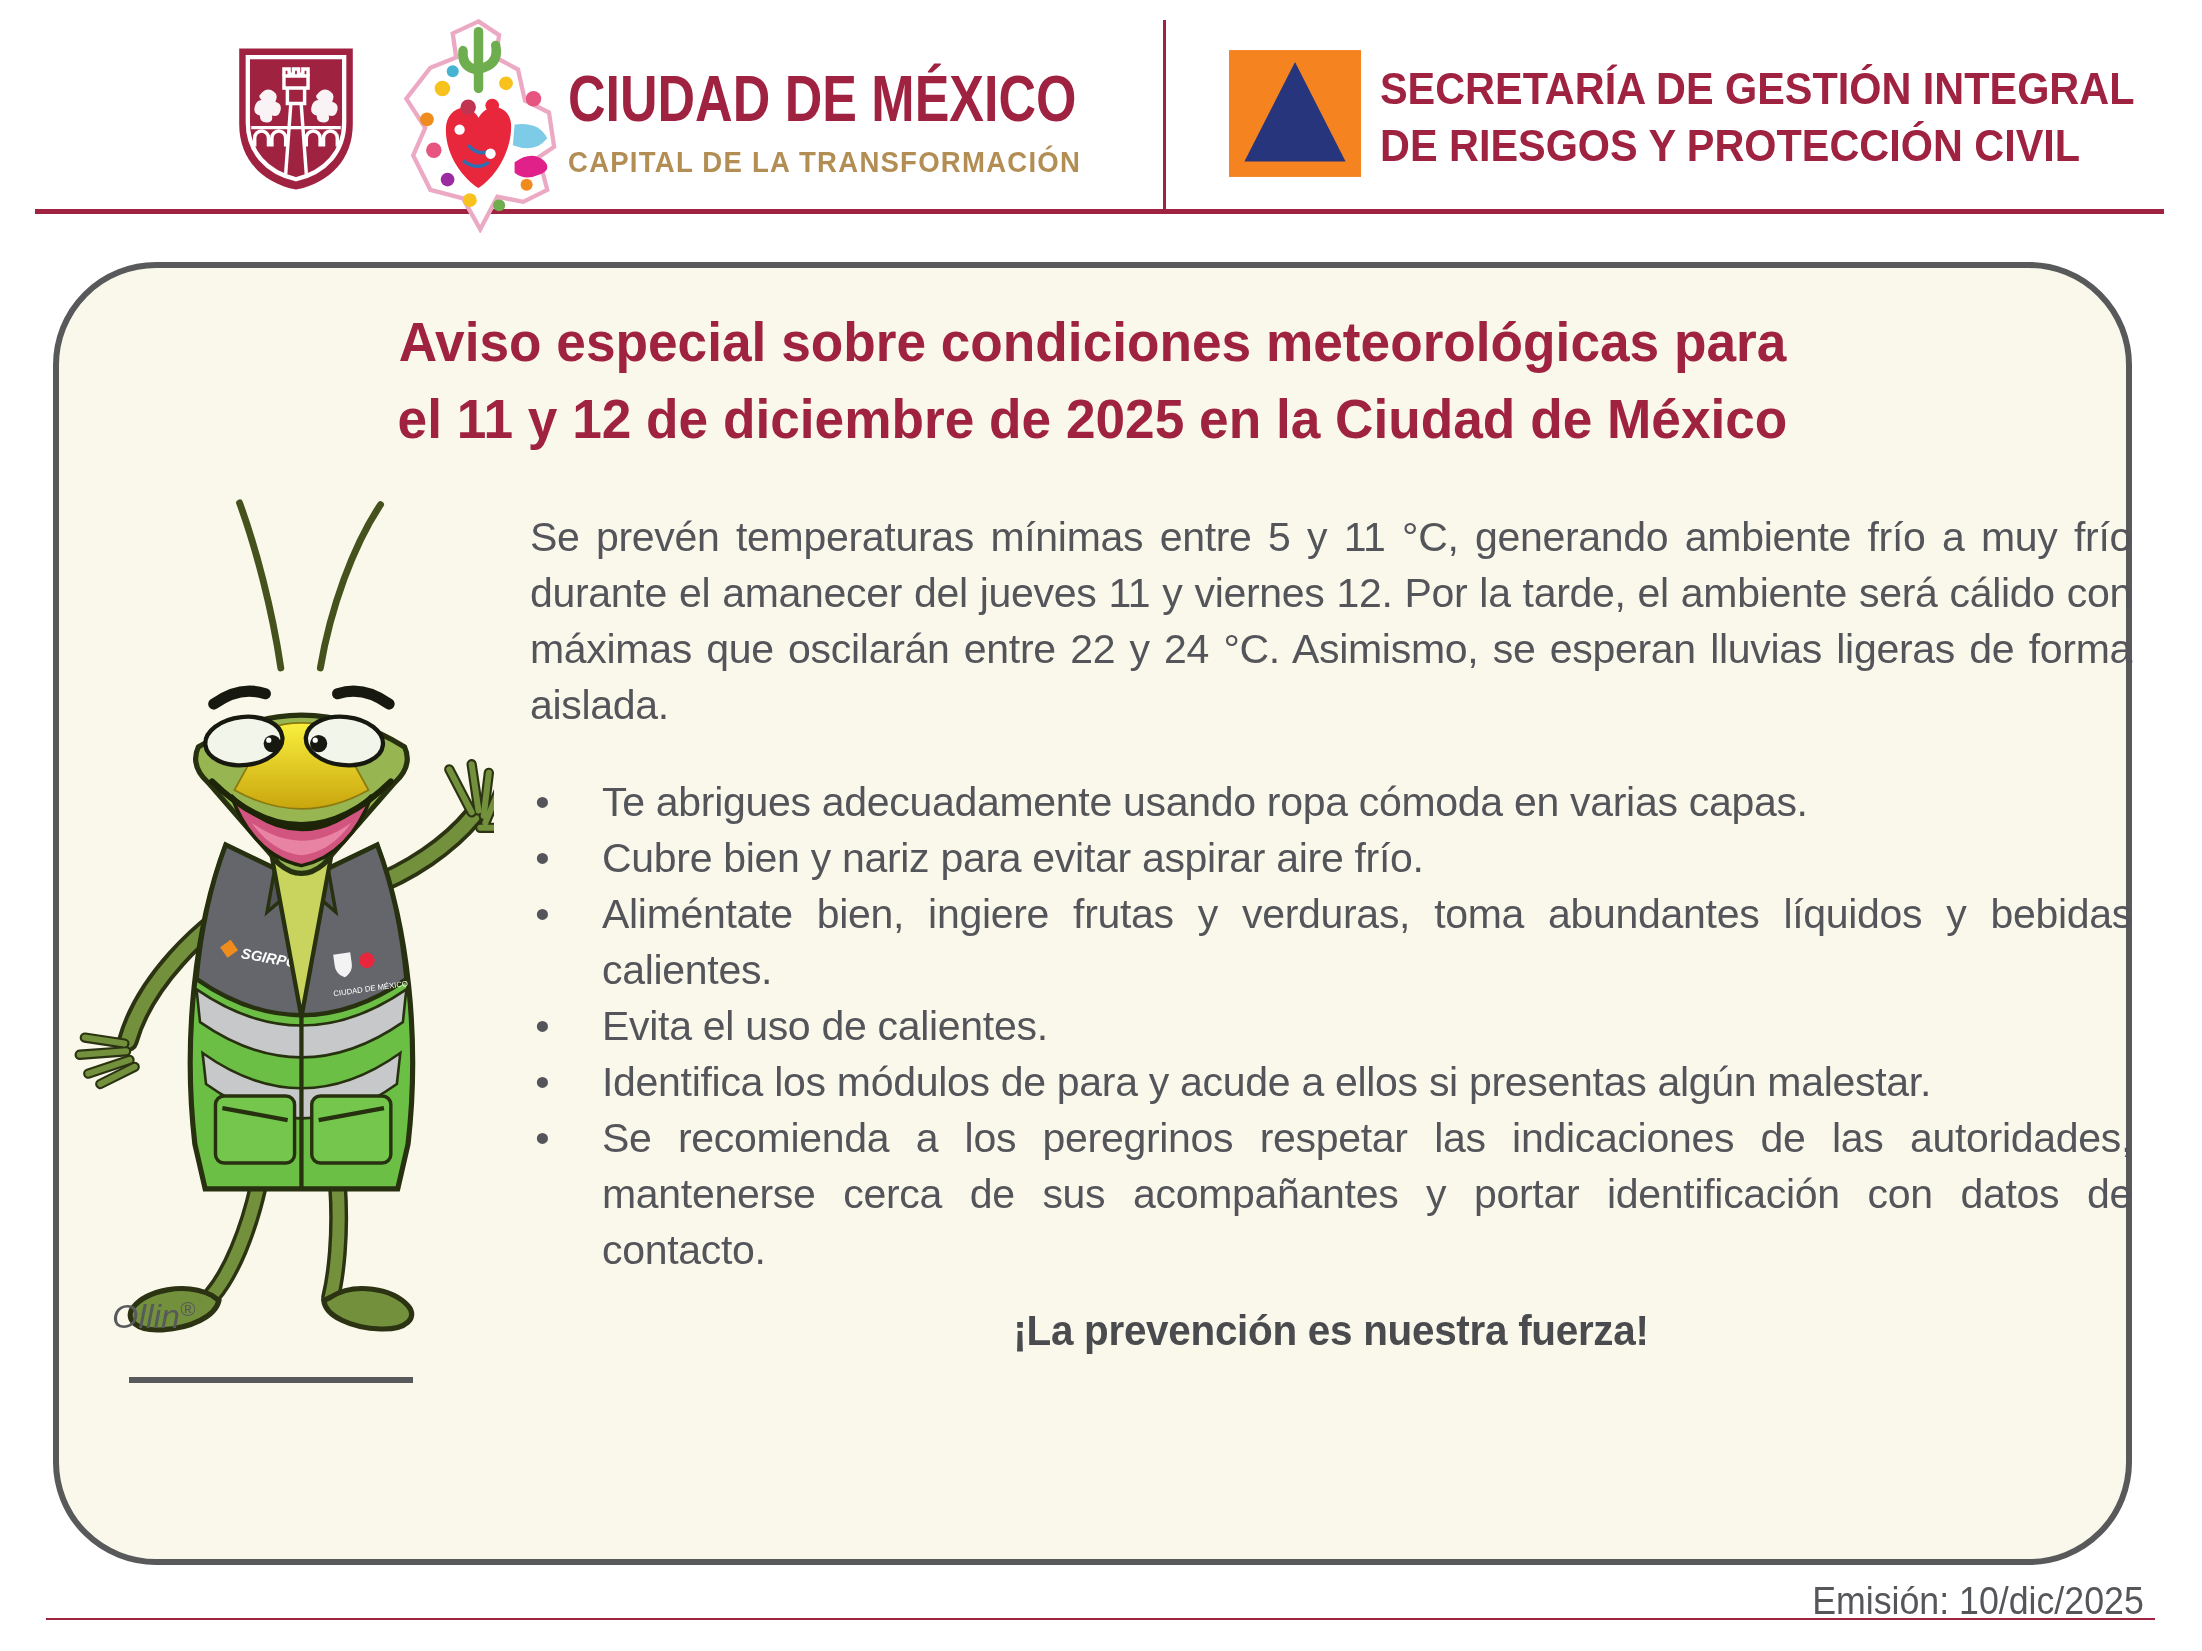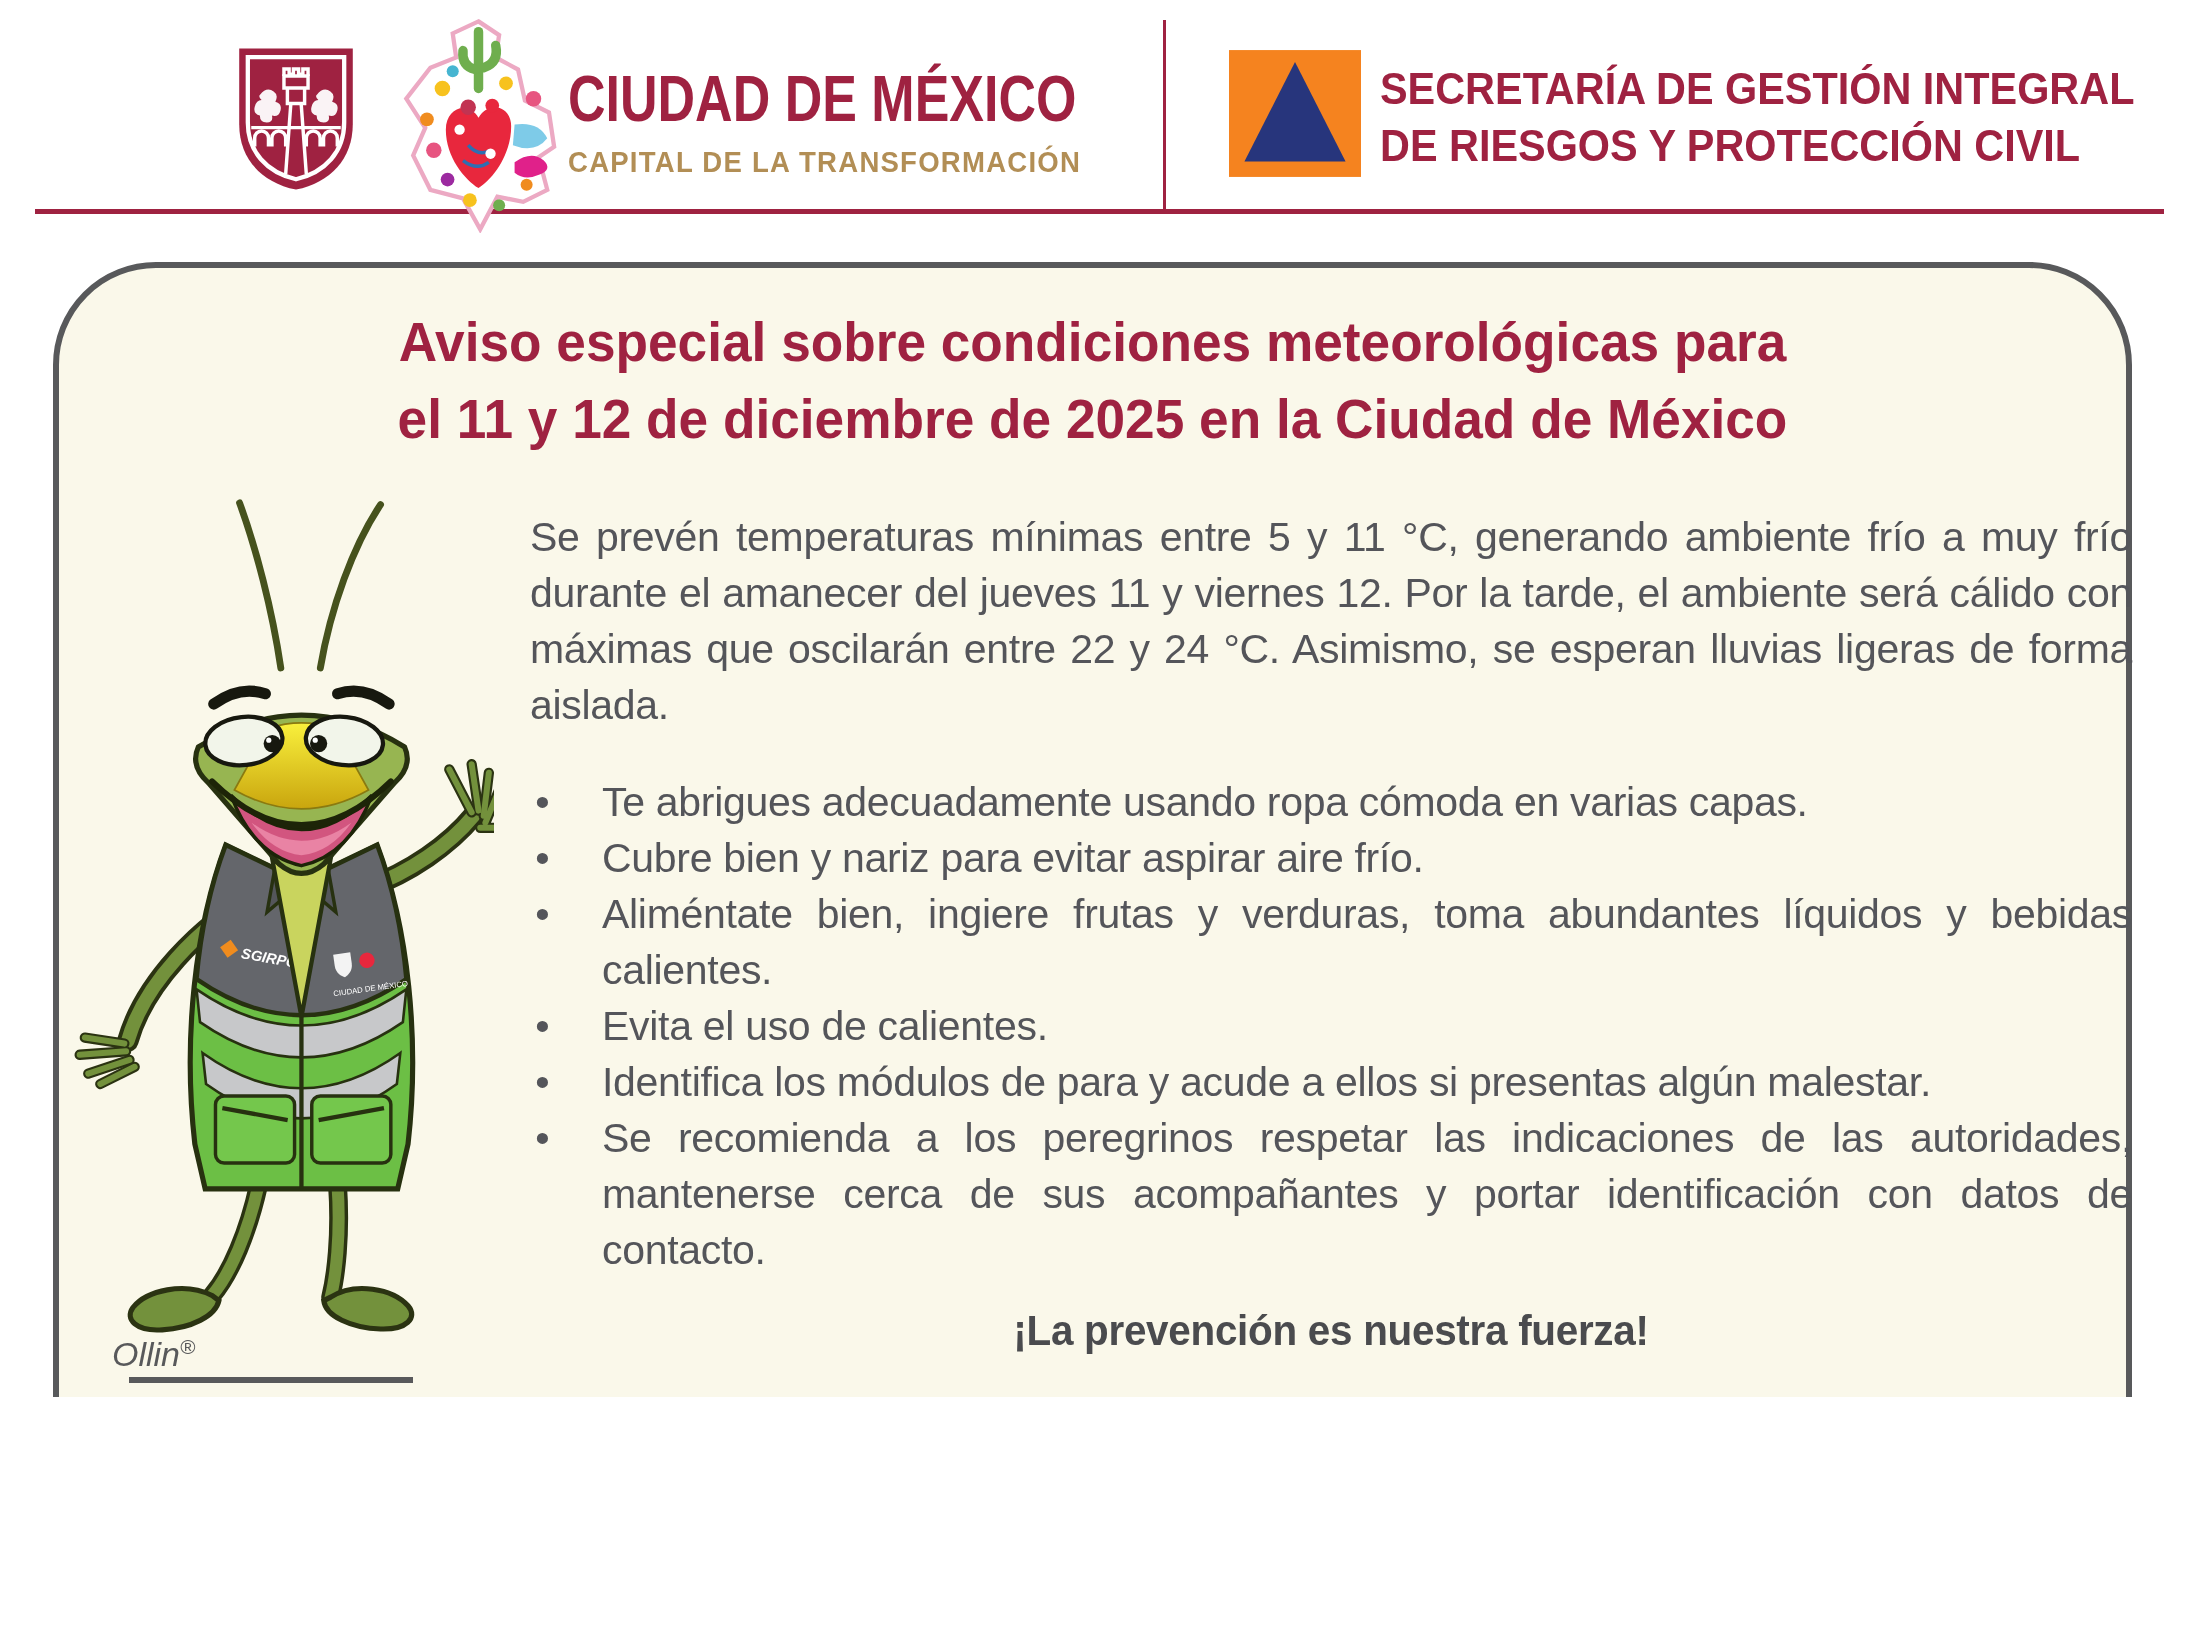--- a/index.html
+++ b/index.html
@@ -1,17 +1,17 @@
 <!DOCTYPE html>
 <html style="font-size:13.8px"><head>
 <meta charset="utf-8">
 <style>
   html,body{margin:0;padding:0;background:#ffffff;}
   #page{
-    position:relative;width:2203px;height:1397px;background:#ffffff;overflow:hidden;
+    position:relative;width:2203px;height:1620px;background:#ffffff;overflow:hidden;
     font-family:"Liberation Sans", sans-serif;
   }
   
   #shield-logo{position:absolute;left:234px;top:45px;}
   #floral-logo{position:absolute;left:396px;top:15.5px;z-index:3;}
   #brand-block{position:absolute;left:568px;top:64px;width:551px;}
   #brand-title{
     color:#9F2241;font-weight:bold;font-size:65px;line-height:69px;white-space:nowrap;
     transform:scaleX(0.80);transform-origin:left center;letter-spacing:0px;
   }
@@ -33,21 +33,21 @@
     background:#FAF8EA;border:6px solid #58595B;border-radius:103px;box-sizing:border-box;z-index:0;
   }
   #card-title{
     position:absolute;left:53px;top:303px;width:2079px;text-align:center;z-index:2;
     color:#9F2241;font-weight:bold;font-size:56px;line-height:77px;
     transform:scaleX(0.95);transform-origin:center top;
   }
   
   #mascot{position:absolute;left:47px;top:480px;z-index:2;}
   #mascot-label{
-    position:absolute;left:112px;top:1335px;z-index:2;color:#58595B;
+    position:absolute;left:112px;top:1297px;z-index:2;color:#58595B;
     font-style:italic;font-size:34px;
   }
   #mascot-label sup{font-size:20.6px;}
   #mascot-rule{position:absolute;left:129px;top:1377px;width:284px;height:6px;background:#58595B;z-index:2;}
   
   #text-col{
     position:absolute;left:530px;top:469px;width:1602px;z-index:2;
     color:#54555A;font-size:41px;line-height:56px;letter-spacing:-0.3px;
   }
   #para1{text-align:justify;margin-top:40px;}

